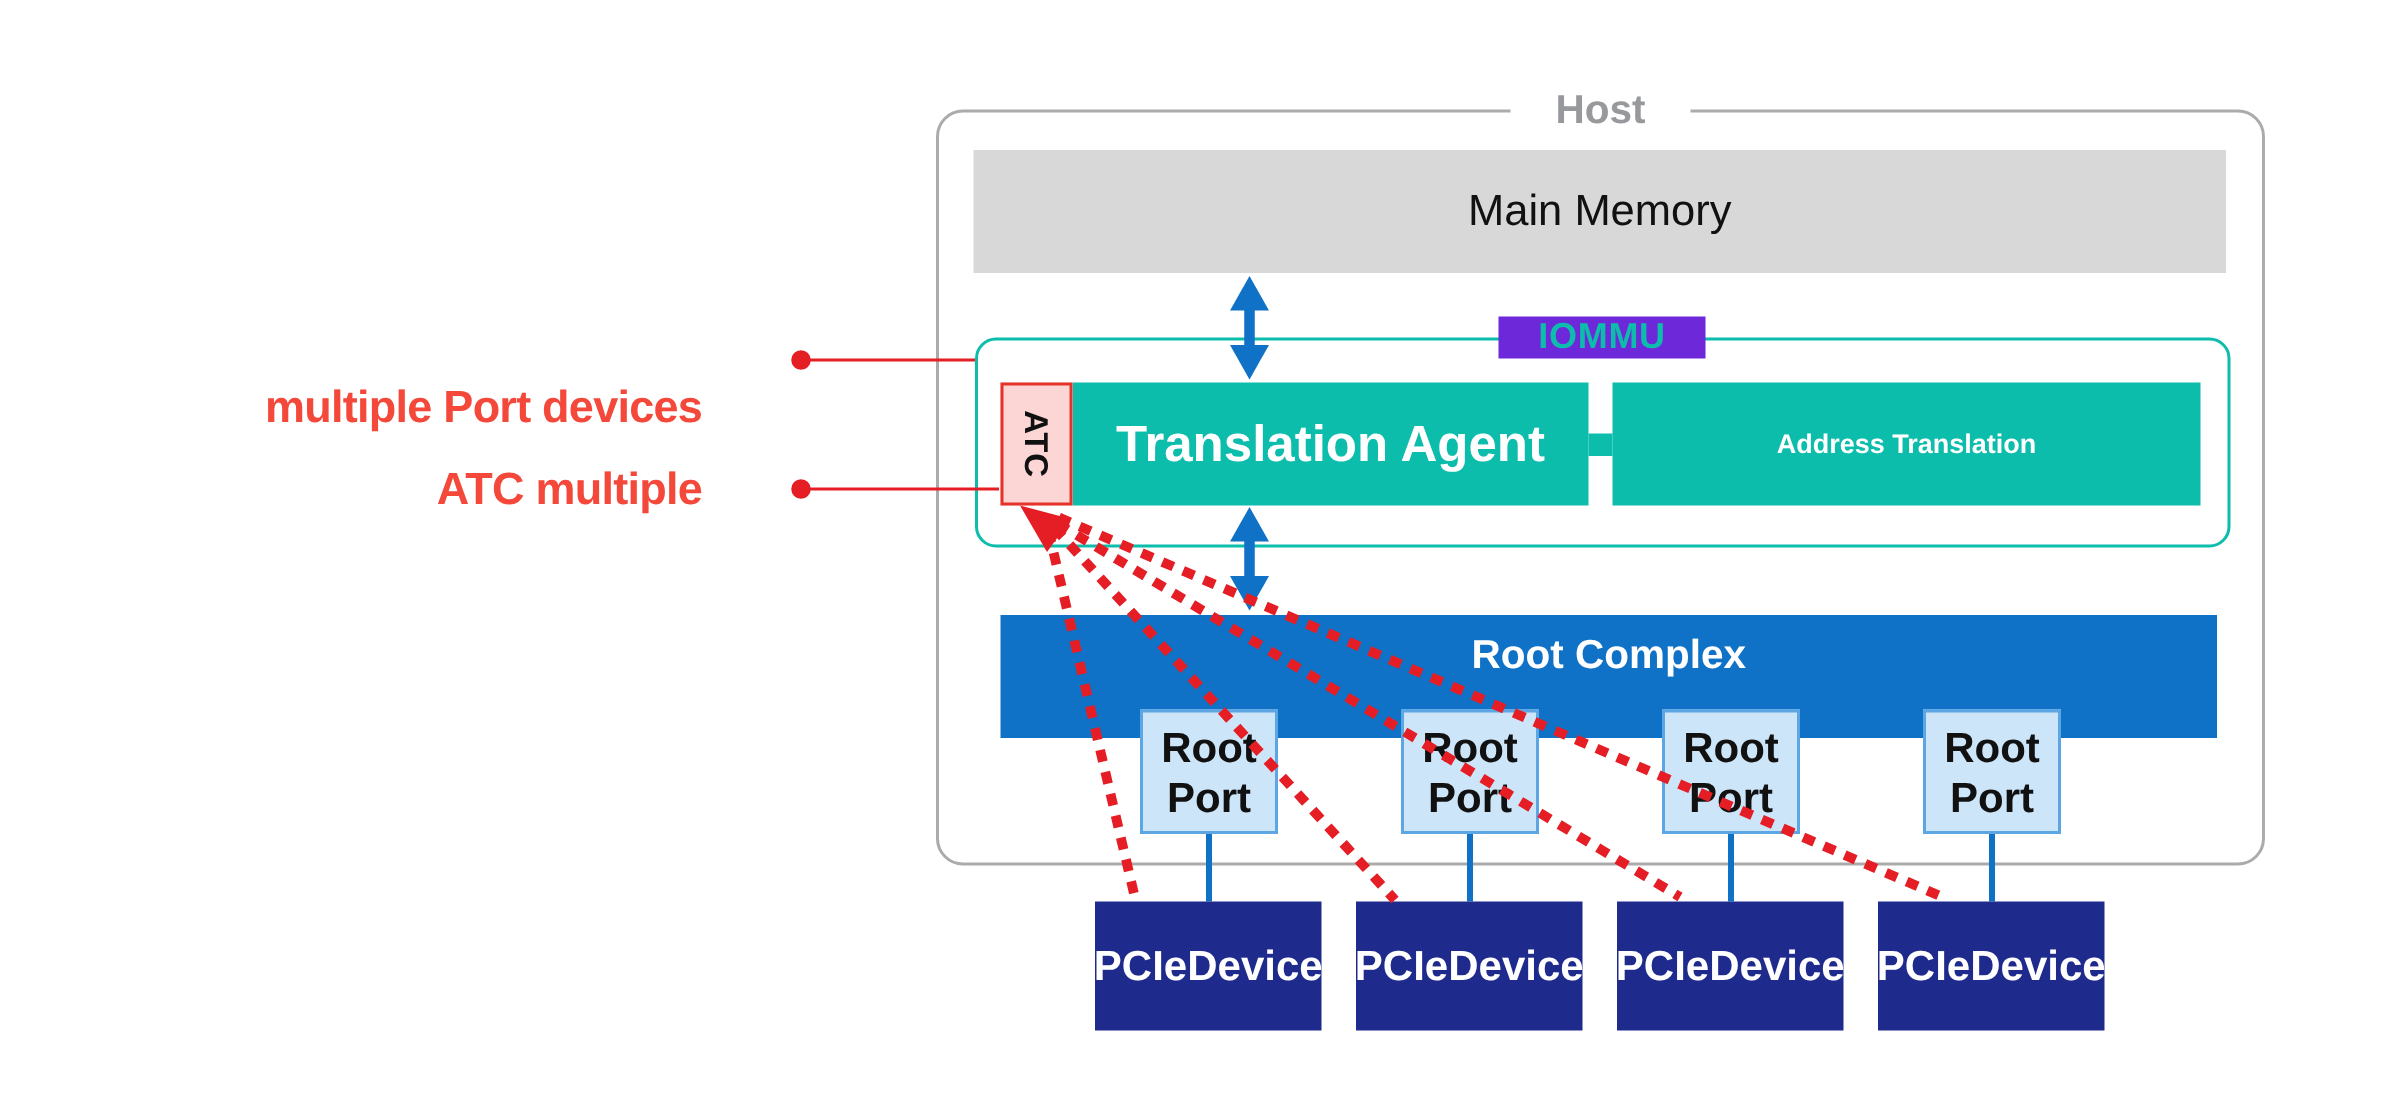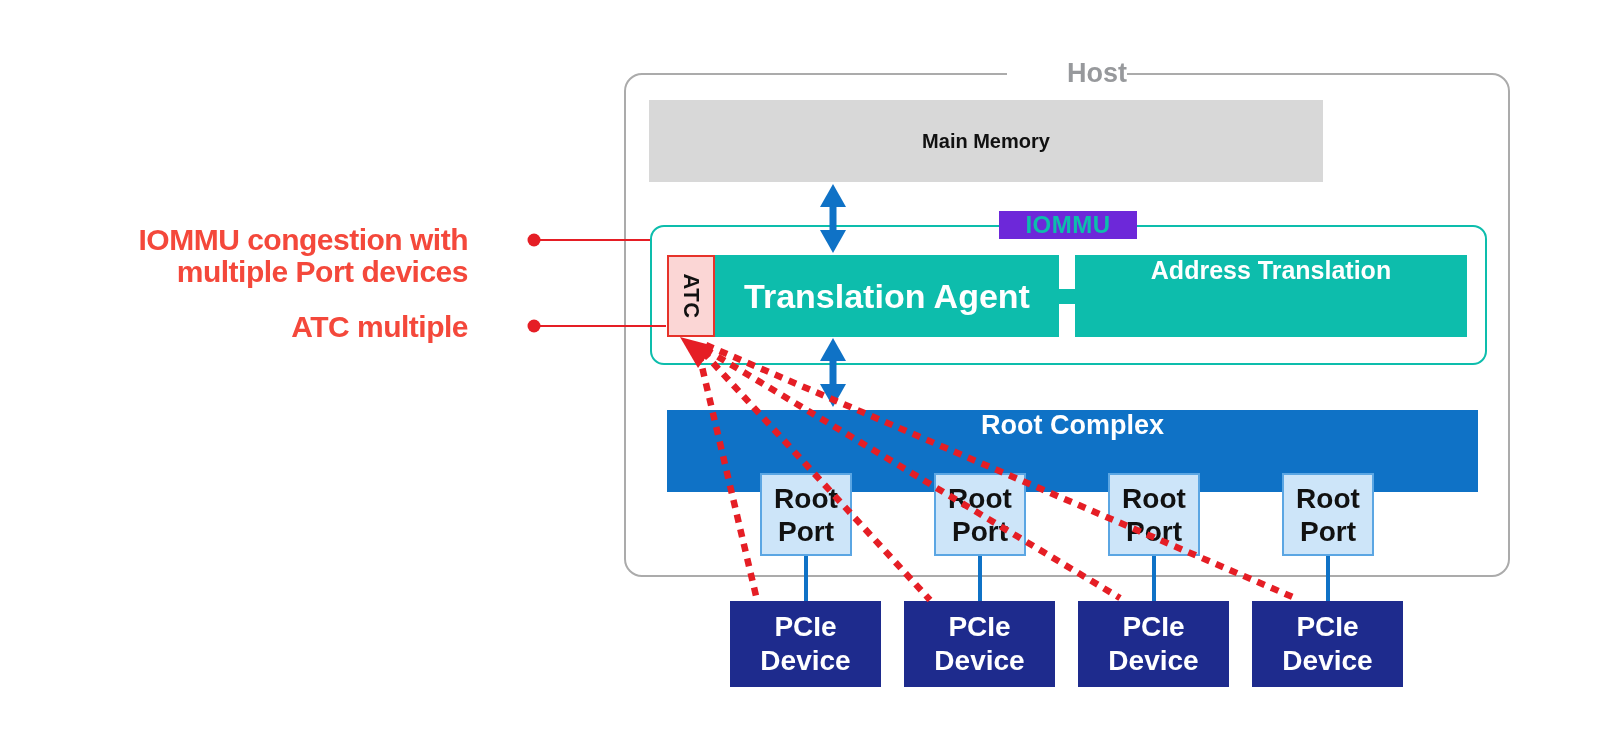--- a/index.html
+++ b/index.html
@@ -22,66 +22,66 @@
   .canvas *{box-sizing:border-box;}
 
   
   .ann{position:absolute;color:var(--annred);font-weight:bold;font-size:30px;line-height:32px;text-align:right;letter-spacing:-0.5px;}
   .ann-congestion{left:80px;width:388px;top:224px;}
   .ann-atc{left:80px;width:388px;top:311px;}
 
   
   .host-box{position:absolute;left:624px;top:73px;width:886px;height:504px;border:2px solid var(--hostborder);border-radius:18px;background:#fff;z-index:1;}
   .host-label{position:absolute;left:1007px;top:57px;width:120px;height:32px;background:#fff;z-index:2;
-    color:var(--hostlabel);font-weight:bold;font-size:27px;text-align:right;line-height:32px;}
+    color:var(--hostlabel);font-weight:bold;font-size:27px;text-align:center;line-height:32px;}
 
   
-  .main-memory{position:absolute;left:649px;top:100px;width:674px;height:82px;background:var(--graybox);z-index:2;
-    color:#111;font-weight:bold;font-size:20px;display:flex;align-items:center;justify-content:center;}
+  .main-memory{position:absolute;left:649px;top:100px;width:835px;height:82px;background:var(--graybox);z-index:2;
+    color:#111;font-weight:normal;font-size:29px;display:flex;align-items:center;justify-content:center;}
 
   
   .iommu-box{position:absolute;left:650px;top:225px;width:837px;height:140px;border:2px solid var(--teal);border-radius:14px;background:#fff;z-index:2;}
   .iommu-label{position:absolute;left:999px;top:211px;width:138px;height:28px;background:#6d28d9;z-index:3;
     color:var(--teal);font-weight:bold;font-size:24px;text-align:center;line-height:28px;letter-spacing:0.5px;}
 
   .ta-box{position:absolute;left:715px;top:255px;width:344px;height:82px;background:var(--teal);z-index:3;
     color:#fff;font-weight:bold;font-size:34px;display:flex;align-items:center;justify-content:center;}
   .ta-connector{position:absolute;left:1059px;top:289px;width:16px;height:15px;background:var(--teal);z-index:3;}
   .atpt-box{position:absolute;left:1075px;top:255px;width:392px;height:82px;background:var(--teal);z-index:3;
-    color:#fff;font-weight:bold;font-size:25px;line-height:30px;display:flex;align-items:flex-start;justify-content:center;text-align:center;}
+    color:#fff;font-weight:bold;font-size:18px;line-height:30px;display:flex;align-items:center;justify-content:center;text-align:center;}
   .atc-box{position:absolute;left:667px;top:255px;width:48px;height:82px;background:var(--pink);border:2.5px solid var(--pinkborder);z-index:4;
     display:flex;align-items:center;justify-content:center;}
   .atc-text{display:block;transform:rotate(90deg);color:#111;font-weight:bold;font-size:22px;letter-spacing:0.5px;white-space:nowrap;}
 
   
   .rc-box{position:absolute;left:667px;top:410px;width:811px;height:82px;background:var(--blue);z-index:2;
-    color:#fff;font-weight:bold;font-size:27px;text-align:center;}
+    color:#fff;font-weight:bold;font-size:27px;text-align:center;padding-top:11px;}
   .root-port{position:absolute;top:473px;width:92px;height:83px;background:var(--lightblue);border:2px solid var(--lightblue-border);z-index:3;
     color:#111;font-weight:bold;font-size:28px;line-height:33px;text-align:center;display:flex;flex-direction:column;align-items:center;justify-content:center;}
   .rp1{left:760px;} .rp2{left:934px;} .rp3{left:1108px;} .rp4{left:1282px;}
 
   
   .pd-link{position:absolute;top:556px;width:4px;height:45px;background:var(--blue);z-index:2;}
   .lk1{left:804px;} .lk2{left:978px;} .lk3{left:1152px;} .lk4{left:1326px;}
 
   
   .pcie{position:absolute;top:601px;width:151px;height:86px;background:var(--navy);z-index:5;
-    color:#fff;font-weight:bold;font-size:28px;line-height:34px;text-align:center;display:flex;flex-direction:column;align-items:center;justify-content:center;}
+    color:#fff;font-weight:bold;font-size:28px;line-height:34px;text-align:center;display:flex;flex-direction:row;align-items:center;justify-content:center;}
   .pc1{left:730px;} .pc2{left:904px;} .pc3{left:1078px;} .pc4{left:1252px;}
 
   
   .overlay{position:absolute;left:0;top:0;width:1604px;height:732px;z-index:20;pointer-events:none;}
 </style>
 </head>
 <body>
 
 <div class="canvas">
 
   <div class="ann ann-congestion">
-    <span>IOMMU congestion with</span><br>
+    <br>
     <span>multiple Port devices</span>
   </div>
   <div class="ann ann-atc">ATC multiple</div>
 
   <div class="host-box"></div>
   <div class="host-label">Host</div>
 
   <div class="main-memory">Main Memory</div>
 
   <div class="iommu-box"></div>

